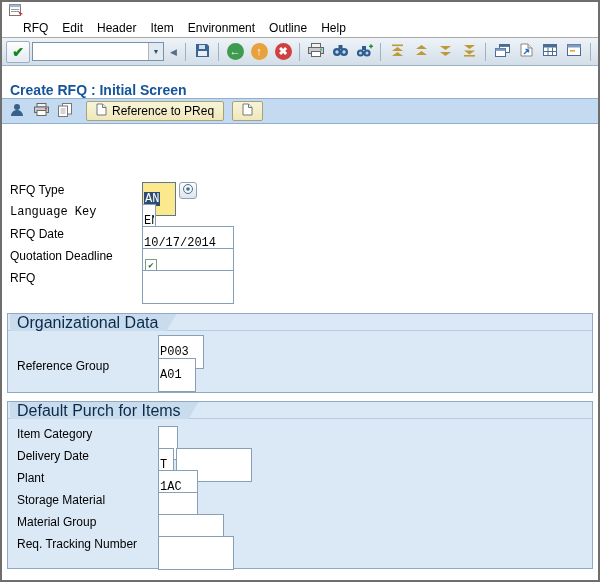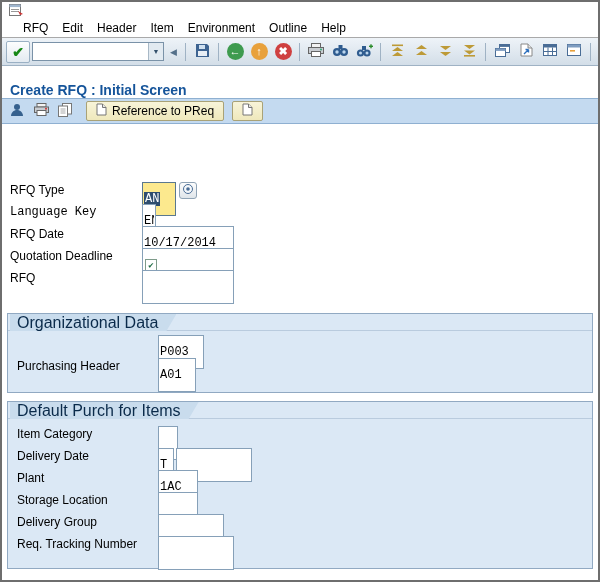--- a/index.html
+++ b/index.html
@@ -283,42 +283,42 @@
     </div>
 
     <span class="lbl" style="left:8px; top:146px;">RFQ</span>
     <input class="fld" style="left: 140px; top: 146px; width: 92px;" value="">
 
     <div class="tray" style="left:5px; top:189px; width:586px; height:80px;">
       <div class="tray-head">
         <span class="tray-tab">Organizational Data</span>
       </div>
       <input class="fld" style="left: 150px; top: 21px; width: 46px;" value="P003">
-      <span class="lbl" style="left:9px; top:44px;">Purchasing Header</span>
+      <span class="lbl" style="left:9px; top:44px;">Reference Group</span>
       <input class="fld" style="left: 150px; top: 44px; width: 38px;" value="A01">
     </div>
 
     <div class="tray" style="left:5px; top:277px; width:586px; height:168px;">
       <div class="tray-head">
         <span class="tray-tab">Default Purch for Items</span>
       </div>
       <span class="lbl" style="left:9px; top:24px;">Item Category</span>
       <input class="fld" style="left: 150px; top: 24px; width: 20px;" value="">
 
       <span class="lbl" style="left:9px; top:46px;">Delivery Date</span>
       <input class="fld" style="left: 150px; top: 46px; width: 16px;" value="T">
       <input class="fld" style="left: 168px; top: 46px; width: 76px;" value="">
 
       <span class="lbl" style="left:9px; top:68px;">Plant</span>
       <input class="fld" style="left: 150px; top: 68px; width: 40px;" value="1AC">
 
-      <span class="lbl" style="left:9px; top:90px;">Storage Location</span>
+      <span class="lbl" style="left:9px; top:90px;">Storage Material</span>
       <input class="fld" style="left: 150px; top: 90px; width: 40px;" value="">
 
-      <span class="lbl" style="left:9px; top:112px;">Delivery Group</span>
+      <span class="lbl" style="left:9px; top:112px;">Material Group</span>
       <input class="fld" style="left: 150px; top: 112px; width: 66px;" value="">
 
       <span class="lbl" style="left:9px; top:134px;">Req. Tracking Number</span>
       <input class="fld" style="left: 150px; top: 134px; width: 76px;" value="">
     </div>
 
   </div>
 </div>
 
 </body></html>

